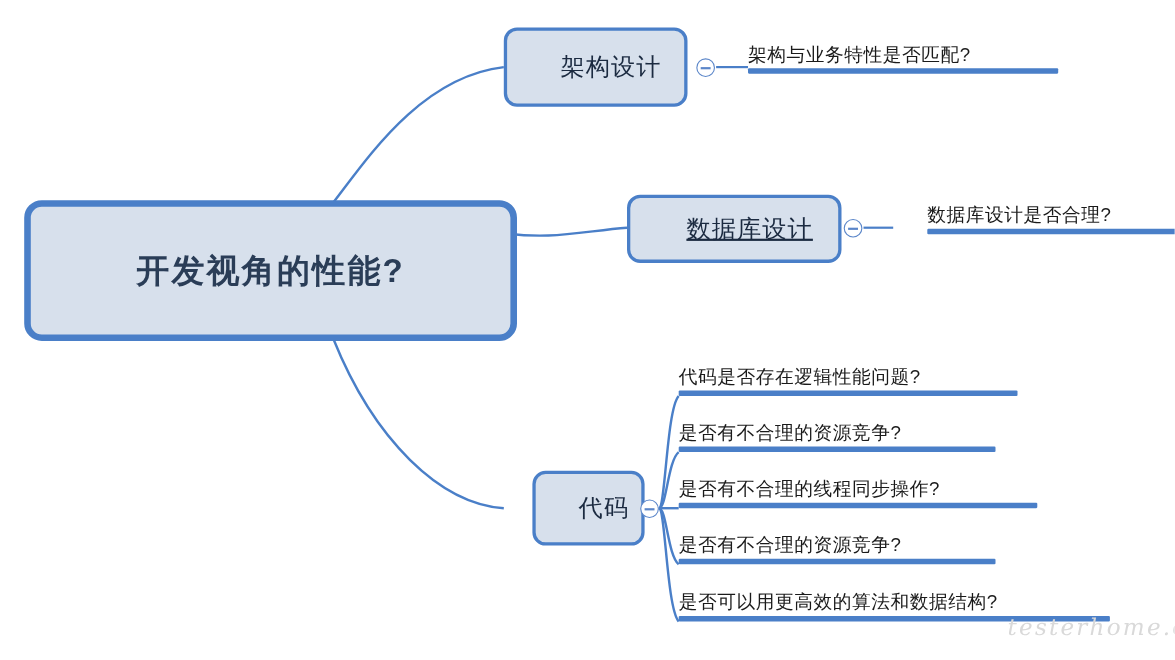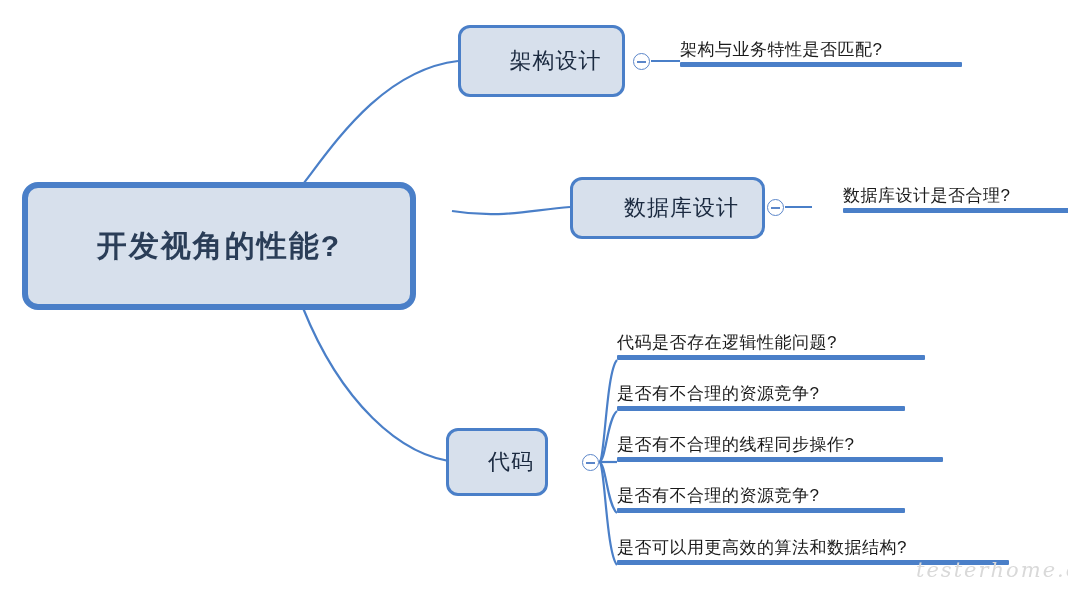--- a/index.html
+++ b/index.html
@@ -128,45 +128,45 @@
 
     <path d="M 785,207 L 812,207" fill="none" stroke="#4a7fc8" stroke-width="2"></path>
 
     <path d="M 599,462 C 605,462 606,372 617,360" fill="none" stroke="#4a7fc8" stroke-width="2.2"></path>
     <path d="M 599,462 C 606,462 607,419 617,411" fill="none" stroke="#4a7fc8" stroke-width="2.2"></path>
     <path d="M 599,462 L 617,462" fill="none" stroke="#4a7fc8" stroke-width="2.2"></path>
     <path d="M 599,462 C 606,462 607,505 617,513" fill="none" stroke="#4a7fc8" stroke-width="2.2"></path>
     <path d="M 599,462 C 605,462 606,552 617,565" fill="none" stroke="#4a7fc8" stroke-width="2.2"></path>
   </svg>
 
-  <div class="node root" style="left:22px; top:182px; width:394px; height:128px;">
+  <div class="node root" style="left:22px; top:182px; width:448px; height:128px;">
     <span>开发视角的性能?</span>
   </div>
 
   <div class="node branch" style="left:458px; top:25px; width:167px; height:72px;">
     <span>架构设计</span>
   </div>
   <div class="toggle" style="left:633px; top:53px;"></div>
 
   <div class="leaf" style="left:680px; top:25px; width:282px; height:42px;">
     <span class="leaf-label">架构与业务特性是否匹配?</span>
     <span class="leaf-bar" style="width:282px;"></span>
   </div>
 
-  <div class="node branch" style="left:570px; top:177px; width:195px; height:62px;">
+  <div class="node branch" style="left:570px; top:177px; width:195px; height:62px;text-decoration:underline;">
     <span>数据库设计</span>
   </div>
   <div class="toggle" style="left:767px; top:199px;"></div>
 
   <div class="leaf" style="left:812px; top:171px; width:244px; height:42px;margin-left:31px;">
     <span class="leaf-label">数据库设计是否合理?</span>
     <span class="leaf-bar" style="width:244px;"></span>
   </div>
 
-  <div class="node branch" style="left:446px; top:428px; width:102px; height:68px;">
+  <div class="node branch" style="left:484px; top:428px; width:102px; height:68px;">
     <span>代码</span>
   </div>
   <div class="toggle" style="left:582px; top:454px;"></div>
 
   <div class="leaf" style="left:617px; top:318px; width:308px; height:42px;text-decoration:underline;">
     <span class="leaf-label">代码是否存在逻辑性能问题?</span>
     <span class="leaf-bar" style="width:308px;"></span>
   </div>
 
   <div class="leaf" style="left:617px; top:369px; width:288px; height:42px;">

